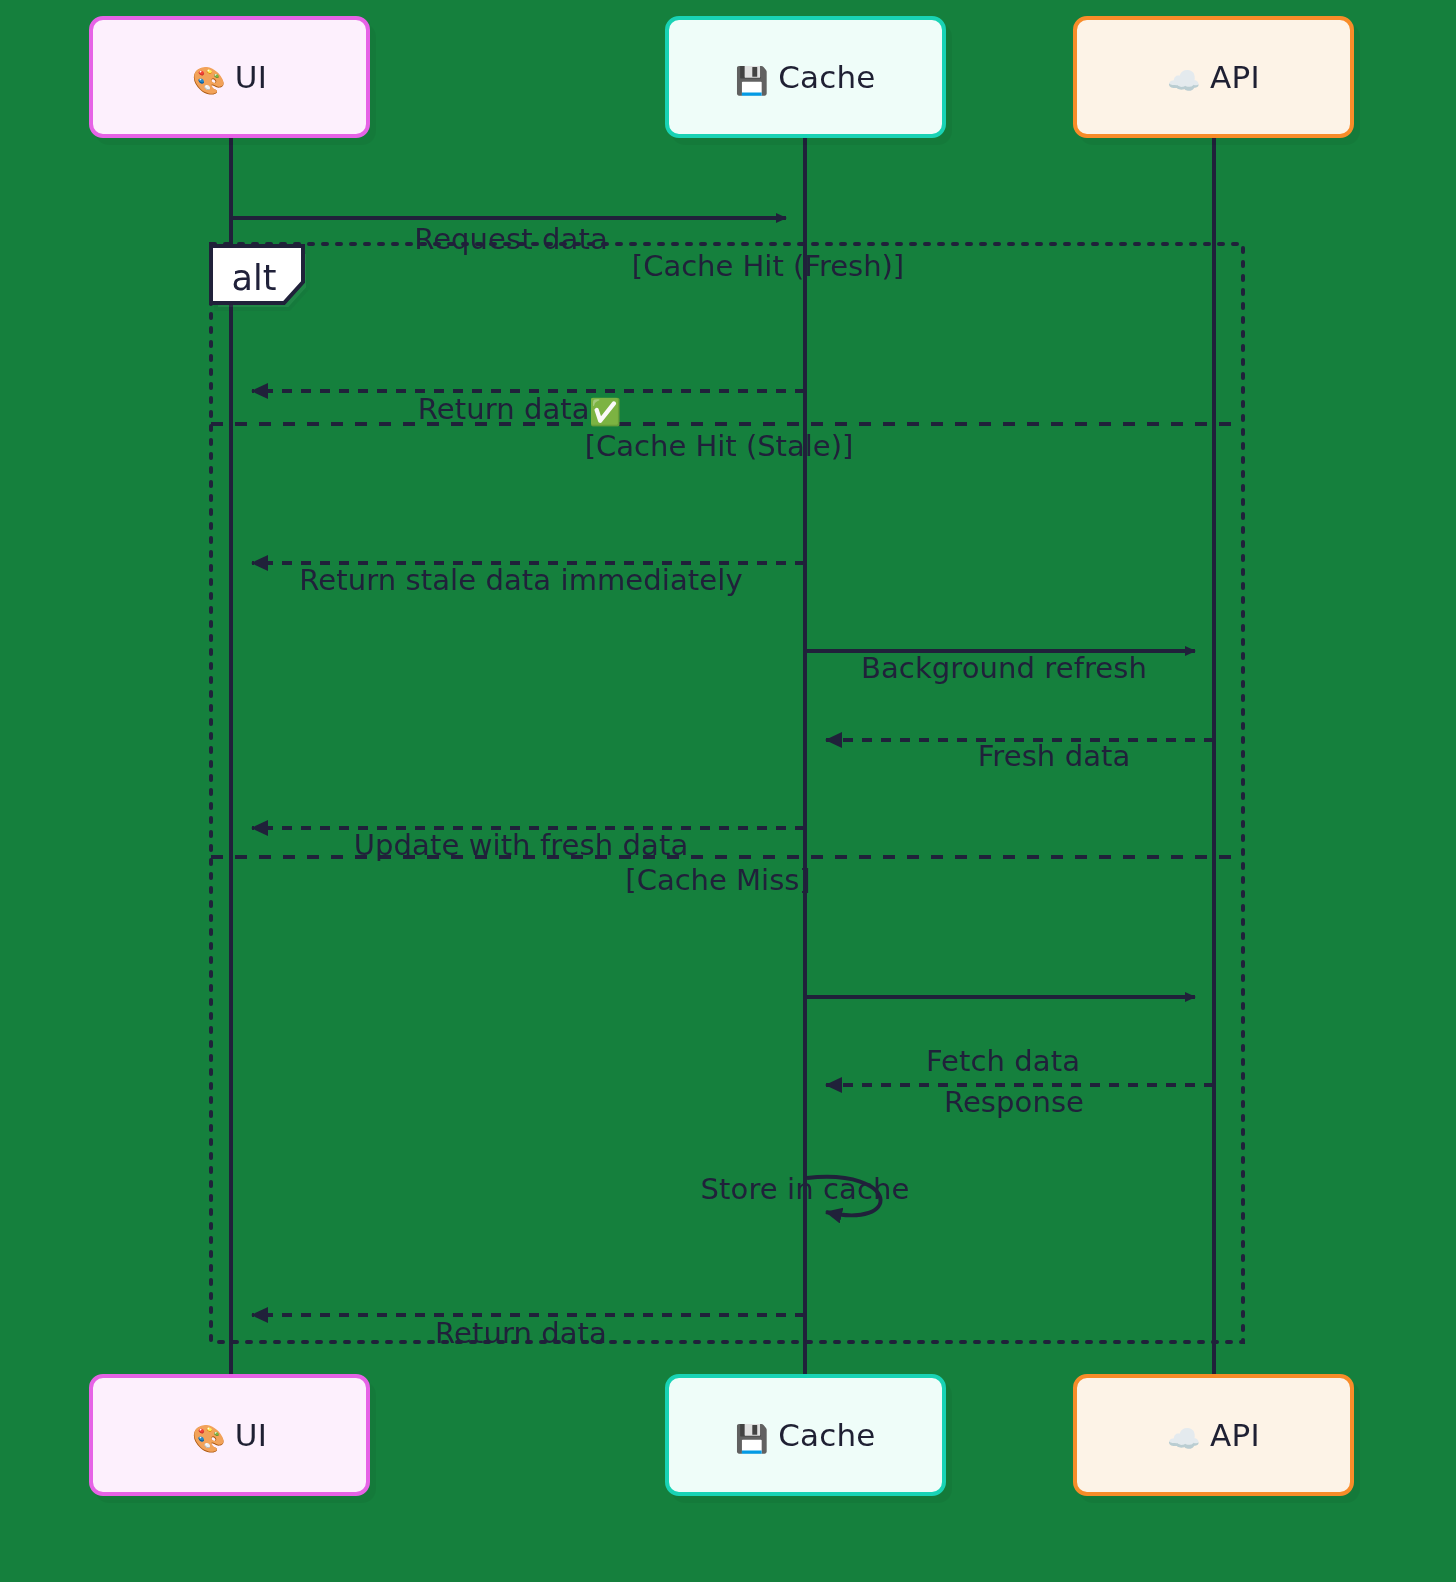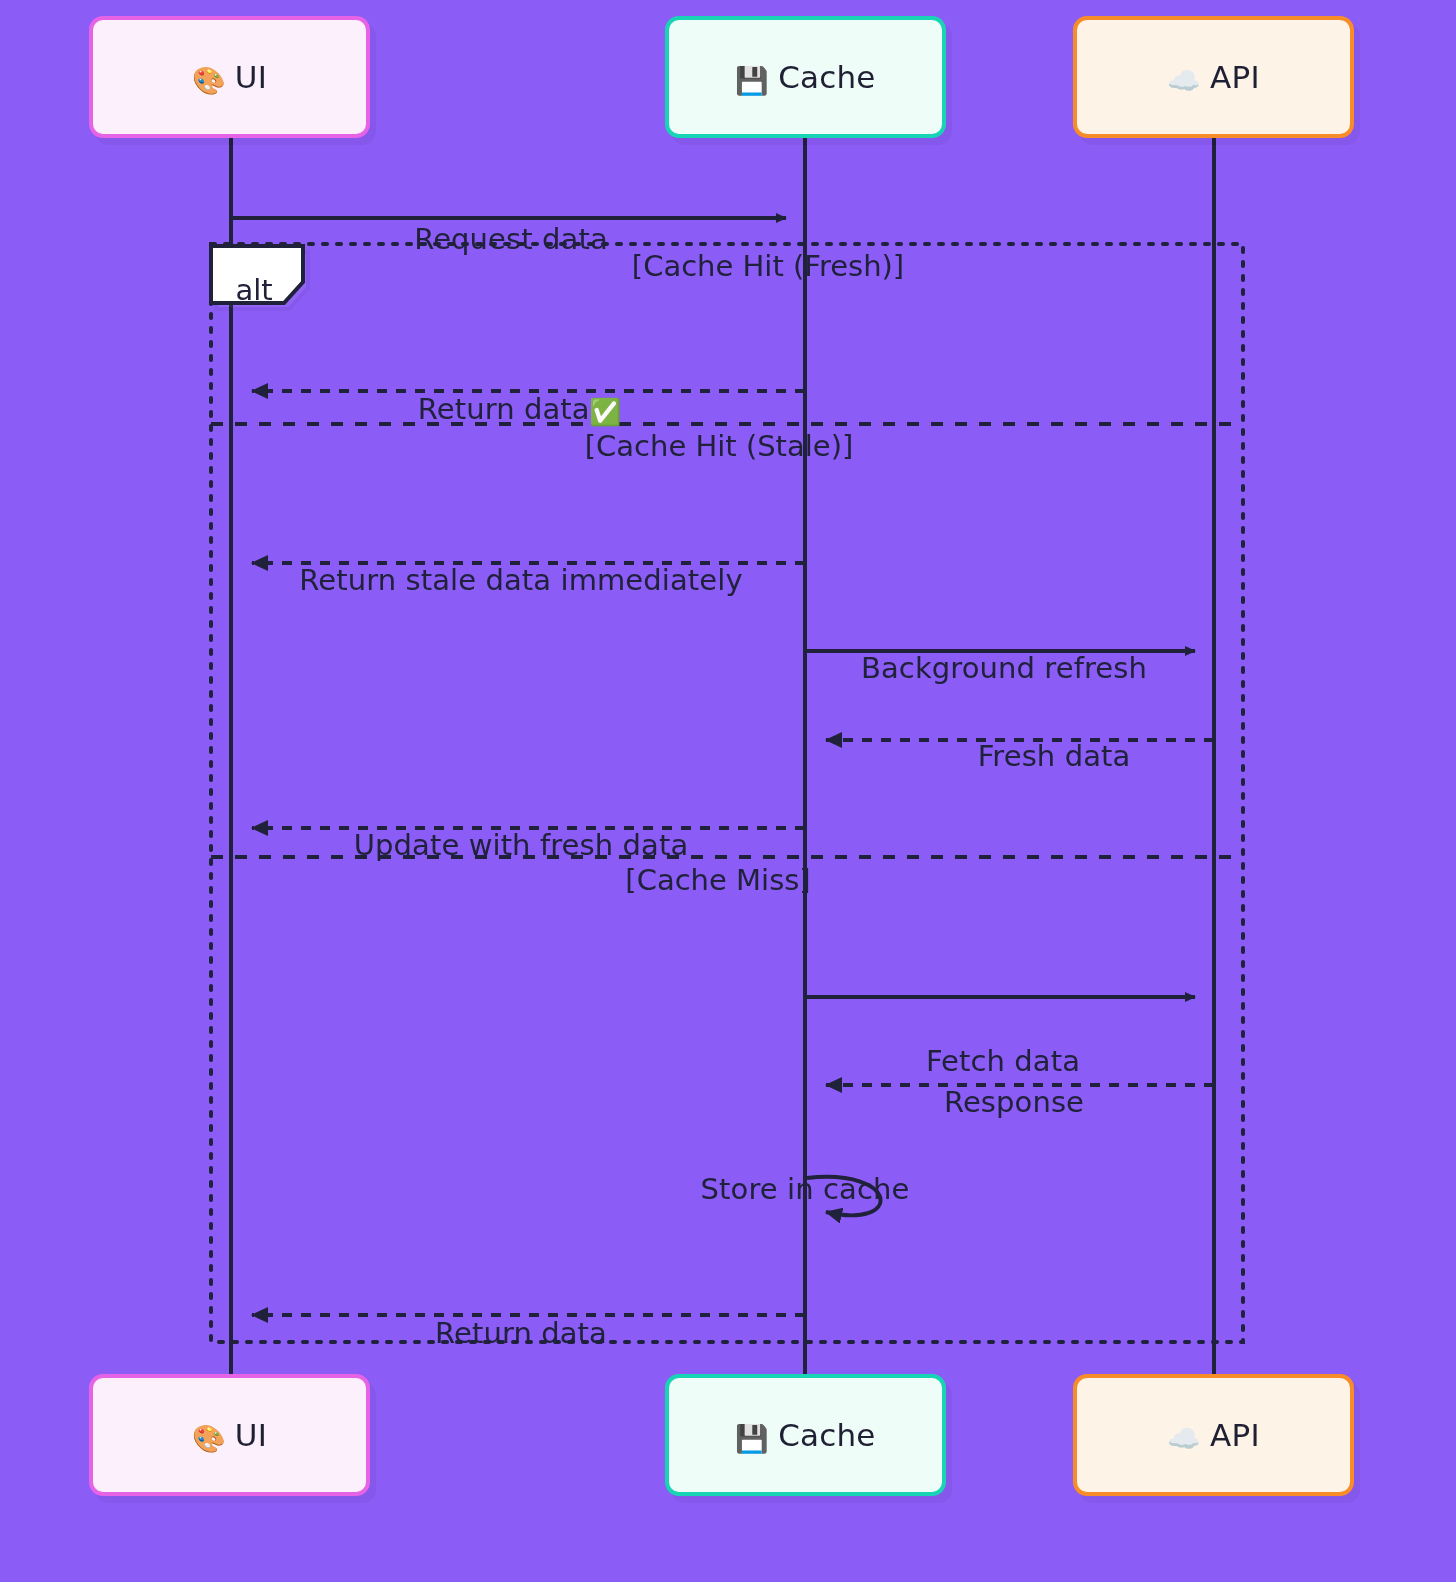--- a/index.html
+++ b/index.html
@@ -7,21 +7,21 @@
     padding: 0;
     background: #ffffff;
   }
   body {
     font-family: "DejaVu Sans", sans-serif;
   }
   #diagram-root {
     position: relative;
     width: 1456px;
     height: 1582px;
-    background: #8b5cf6;
+    background: #15803d;
     overflow: hidden;
   }
   svg.diagram-svg {
     position: absolute;
     top: 0;
     left: 0;
     width: 1456px;
     height: 1582px;
     display: block;
   }
@@ -72,28 +72,28 @@
   }
   .alt-tag {
     position: absolute;
     z-index: 6;
     width: 92px;
     height: 63px;
   }
   .alt-tag-text {
     position: absolute;
     left: 0;
-    top: 12px;
+    top: 0;
     width: 92px;
     height: 63px;
     display: flex;
     align-items: center;
     justify-content: center;
     font-family: "DejaVu Sans", sans-serif;
-    font-size: 29px;
+    font-size: 35px;
     color: #20213a;
     padding-right: 6px;
     box-sizing: border-box;
   }
   .emoji-inline {
     font-size: 26px;
     vertical-align: -2px;
   }
 </style>
 </head>

